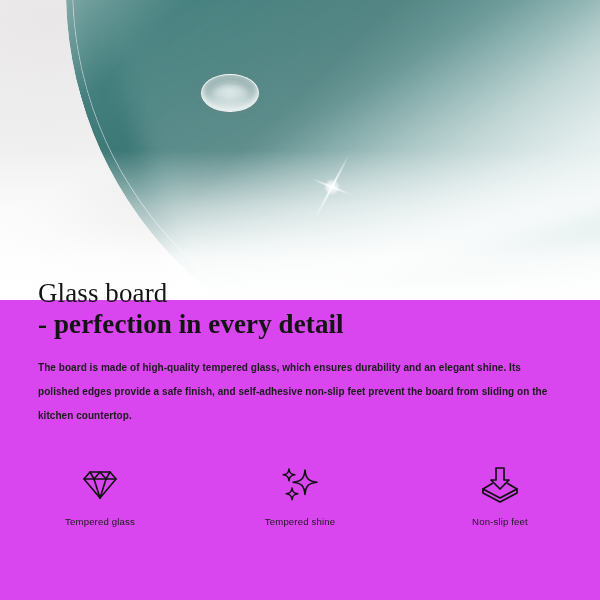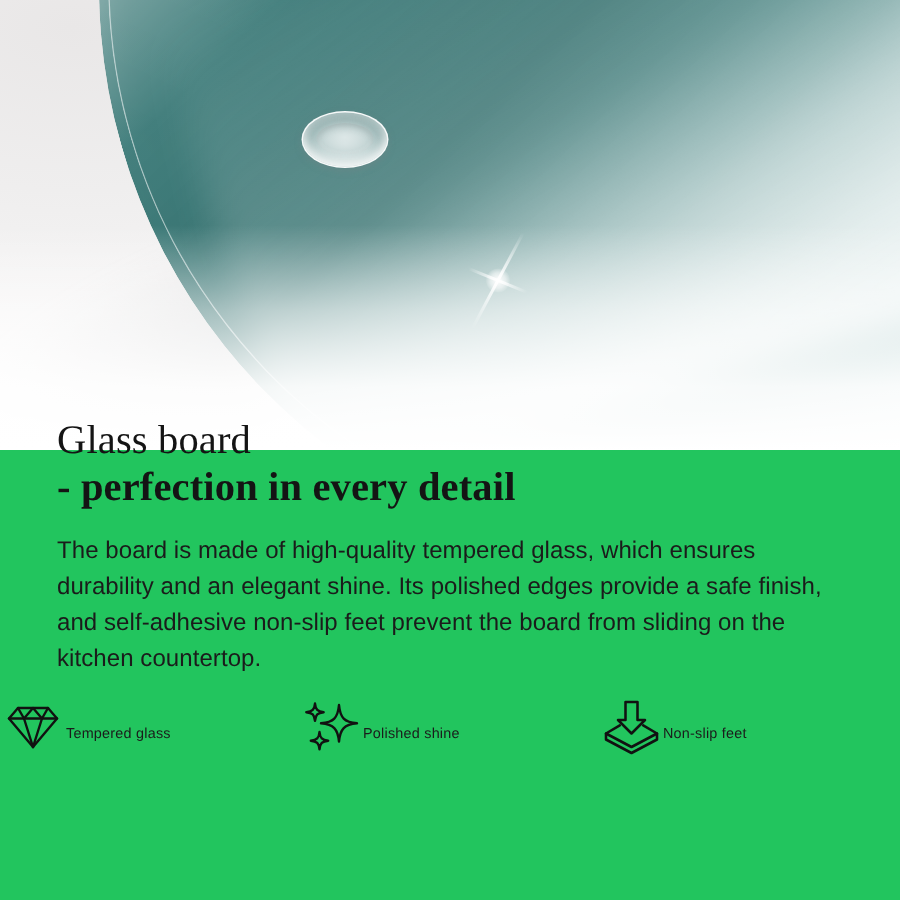--- a/index.html
+++ b/index.html
@@ -11,21 +11,21 @@
   body {
     font-family: "Liberation Sans", sans-serif;
     -webkit-font-smoothing: antialiased;
   }
 
   .panel {
     position: relative;
     width: 600px;
     height: 600px;
     overflow: hidden;
-    background: #22c55e;
+    background: #d946ef;
   }
 
   
   .photo {
     position: absolute;
     left: 0;
     top: 0;
     width: 600px;
     height: 300px;
     overflow: hidden;
@@ -226,40 +226,41 @@
     line-height: 31px;
     font-weight: 400;
     color: #141414;
     letter-spacing: 0.1px;
   }
   .headline .line-2 { display: block; font-weight: bold; }
 
   .body-copy {
     margin: 16px 0 16px 0;
     padding: 0 38px;
-    font-size: 16px;
+    font-size: 10px;
     line-height: 24px;
     color: #1b1b1b;
     max-width: 528px;
     letter-spacing: 0.05px;
+    font-weight: bold;
   }
   .body-copy p { margin: 0; }
 
   
   .features {
     position: absolute;
     left: 0;
     top: 463px;
     width: 600px;
     display: flex;
   }
   .feature {
     flex: 1 1 25%;
     display: flex;
-    flex-direction: row;
+    flex-direction: column;
     align-items: center;
   }
   .feature-icon {
     height: 44px;
     display: flex;
     align-items: center;
     justify-content: center;
   }
   .feature-label {
     margin-top: 9px;
@@ -321,21 +322,21 @@
 
 
     <div class="feature">
       <div class="feature-icon">
         <svg width="42" height="38" viewBox="0 0 42 38" fill="none" stroke="#111111" stroke-width="1.6" stroke-linejoin="round">
           <path d="M26 4 C26.8 12.6 29.6 15.4 38 16.2 C29.6 17 26.8 19.8 26 28.4 C25.2 19.8 22.4 17 14 16.2 C22.4 15.4 25.2 12.6 26 4 Z"></path>
           <path d="M10 3 C10.4 7.1 11.7 8.4 15.8 8.8 C11.7 9.2 10.4 10.5 10 14.6 C9.6 10.5 8.3 9.2 4.2 8.8 C8.3 8.4 9.6 7.1 10 3 Z"></path>
           <path d="M13 22 C13.4 26.1 14.7 27.4 18.8 27.8 C14.7 28.2 13.4 29.5 13 33.6 C12.6 29.5 11.3 28.2 7.2 27.8 C11.3 27.4 12.6 26.1 13 22 Z"></path>
         </svg>
       </div>
-      <div class="feature-label">Polished shine</div>
+      <div class="feature-label">Tempered shine</div>
     </div>
 
     <div class="feature">
       <div class="feature-icon">
         <svg width="42" height="38" viewBox="0 0 42 38" fill="none" stroke="#111111" stroke-width="1.7" stroke-linejoin="round" stroke-linecap="round">
           <path d="M17 2 L25 2 L25 14 L30 14 L21 23 L12 14 L17 14 Z"></path>
           <path d="M13.2 17.6 L4 23 L21 32 L38 23 L28.8 17.6"></path>
           <path d="M4 23 L4 27 L21 36 L38 27 L38 23"></path>
         </svg>
       </div>

